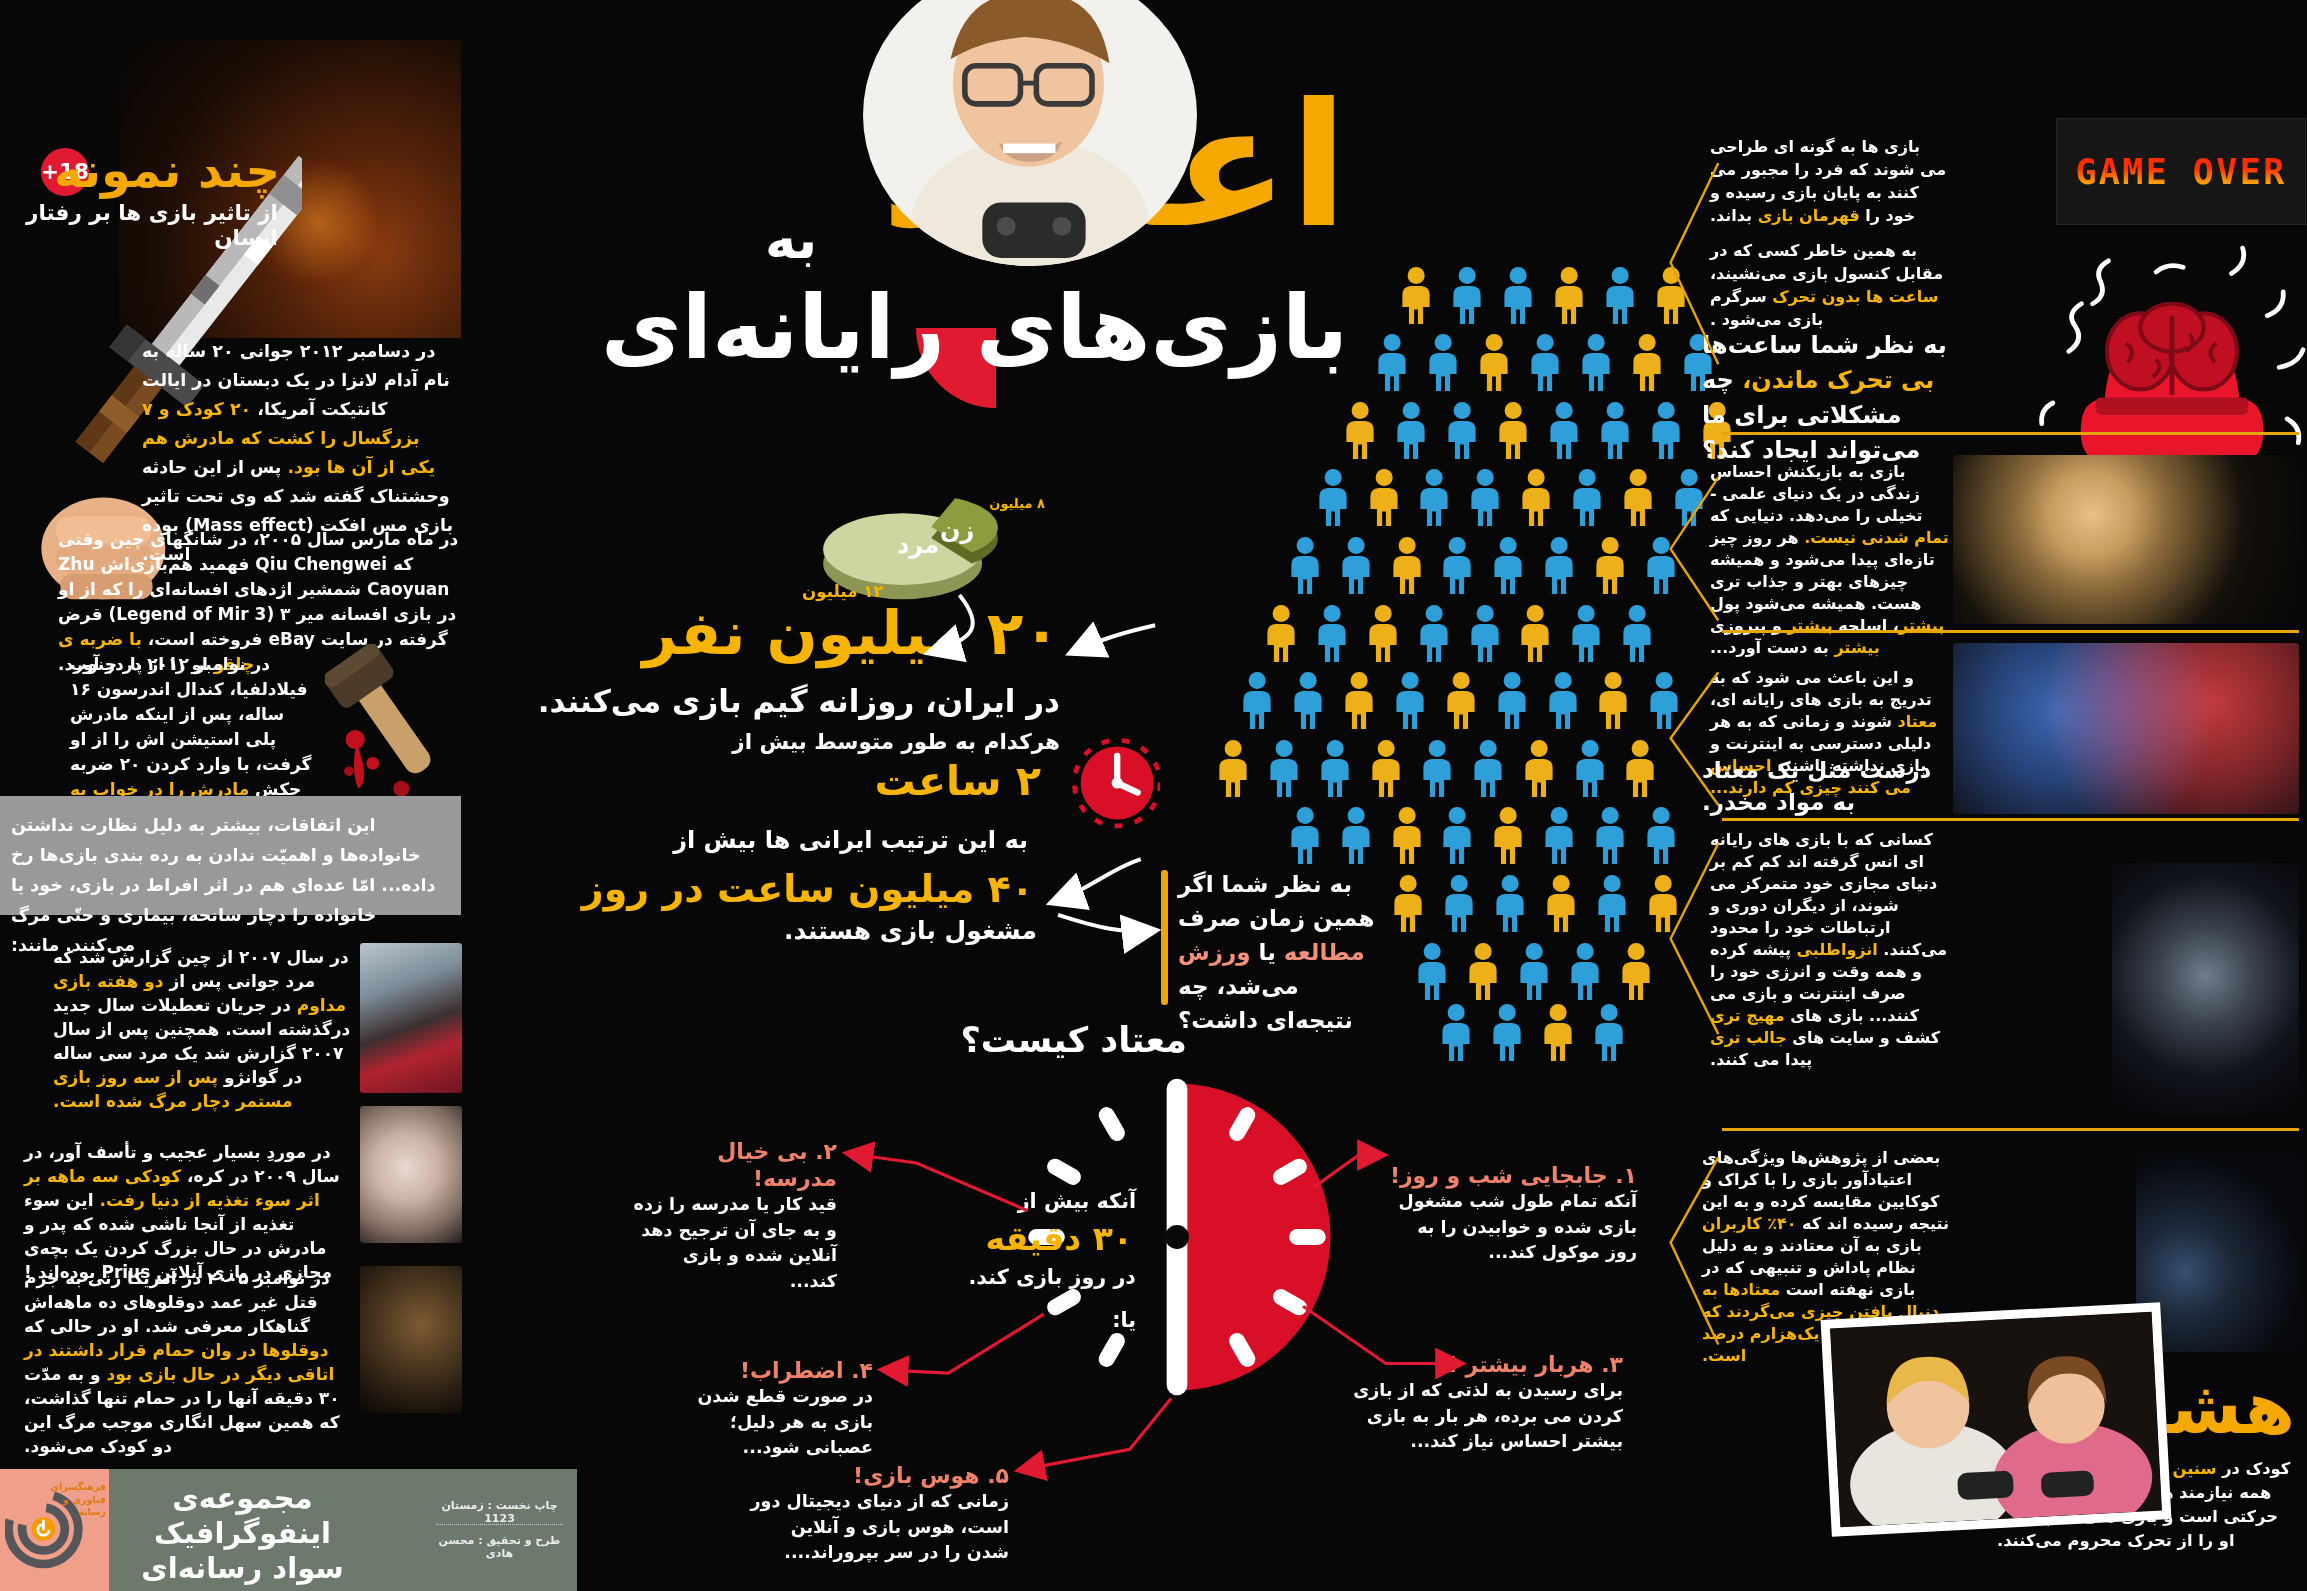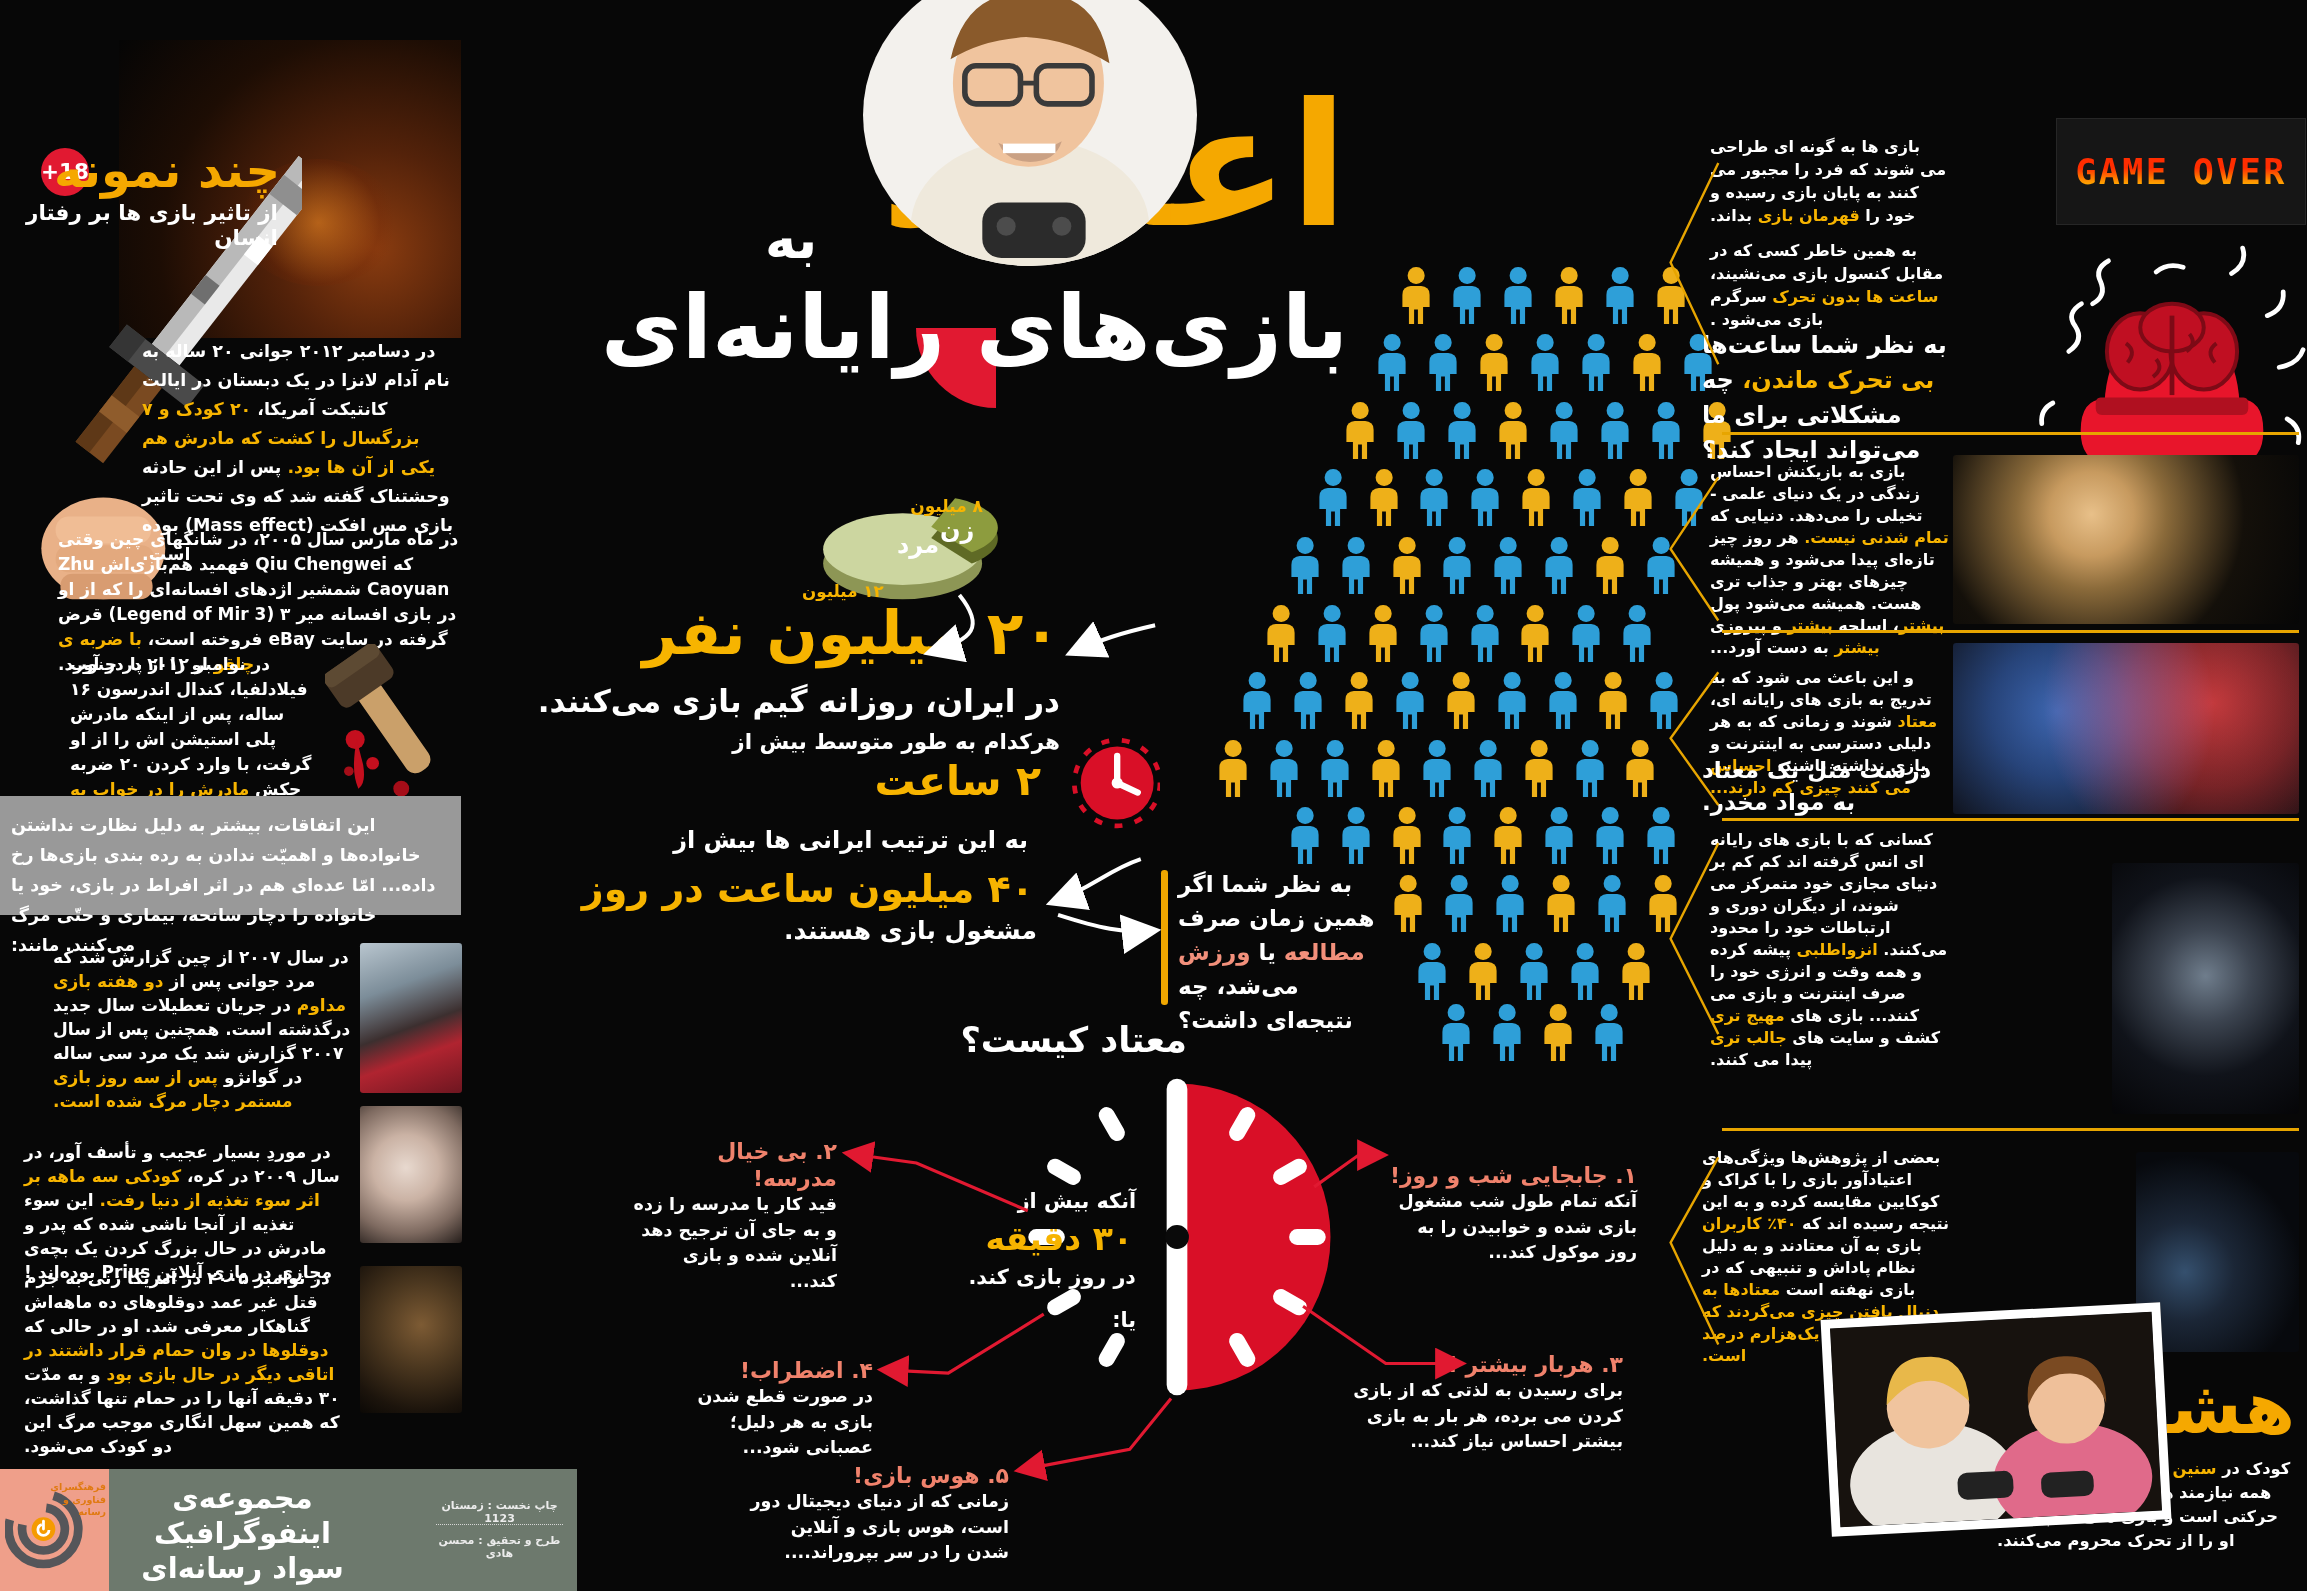--- a/index.html
+++ b/index.html
@@ -130,21 +130,21 @@
   </div>
 
   <svg class="abs" style="left:807px;top:476px;" width="227" height="155" viewBox="0 0 285 195">
     <ellipse cx="120" cy="110" rx="100" ry="45" fill="#8d9655"></ellipse>
     <ellipse cx="120" cy="92" rx="100" ry="45" fill="#ccd6a0"></ellipse>
     <g transform="translate(156,64)">
       <path d="M0 0 L30 -36 A88 40 0 0 1 51 32 Z" fill="#5f6a25" transform="translate(0,14)"></path>
       <path d="M0 0 L30 -36 A88 40 0 0 1 51 32 Z" fill="#8d9c3e"></path>
     </g>
   </svg>
-  <div class="abs hl-y" style="right:1324px;top:496px;font-size:17px;font-weight:bold;">۸ میلیون</div>
+  <div class="abs hl-y" style="right:1262px;top:496px;font-size:13px;font-weight:bold;">۸ میلیون</div>
   <div class="abs" style="left:940px;top:516px;font-size:24px;font-weight:900;">زن</div>
   <div class="abs" style="left:855px;top:531px;font-size:24px;font-weight:900;margin-left:42px;">مرد</div>
   <div class="abs hl-y" style="left:802px;top:581px;font-size:16.7px;font-weight:bold;">۱۲ میلیون</div>
 
   <div class="abs hl-y" style="right:1247px;top:598px;font-size:60px;font-weight:900;">۲۰ میلیون نفر</div>
   <div class="abs" style="right:1247px;top:683px;font-size:31px;font-weight:900;">در ایران، روزانه گیم بازی می‌کنند.</div>
   <div class="abs" style="right:1247px;top:729px;font-size:21.5px;font-weight:bold;">هرکدام به طور متوسط بیش از</div>
   <div class="abs hl-y" style="right:1266px;top:757px;font-size:41px;font-weight:900;">۲ ساعت</div>
 
   <svg class="abs" style="left:1068px;top:737px;" width="92" height="92" viewBox="0 0 116 116">

